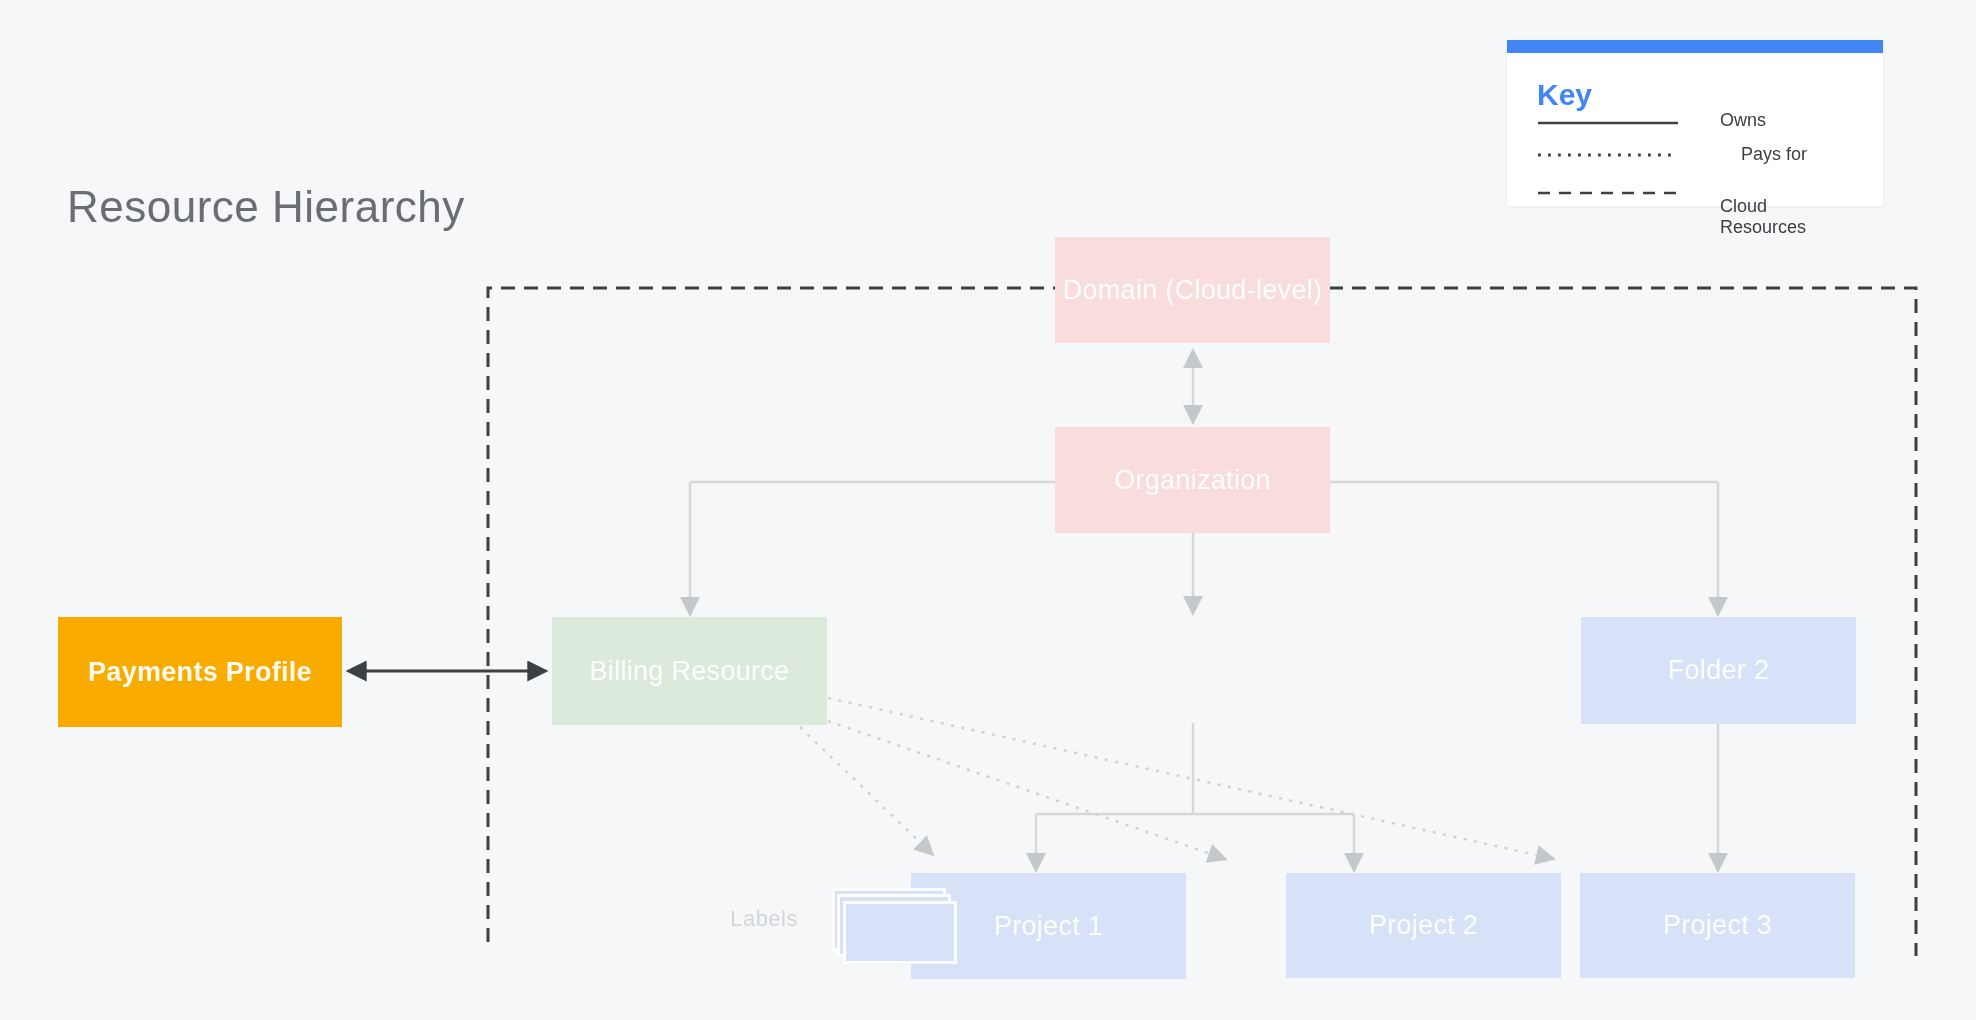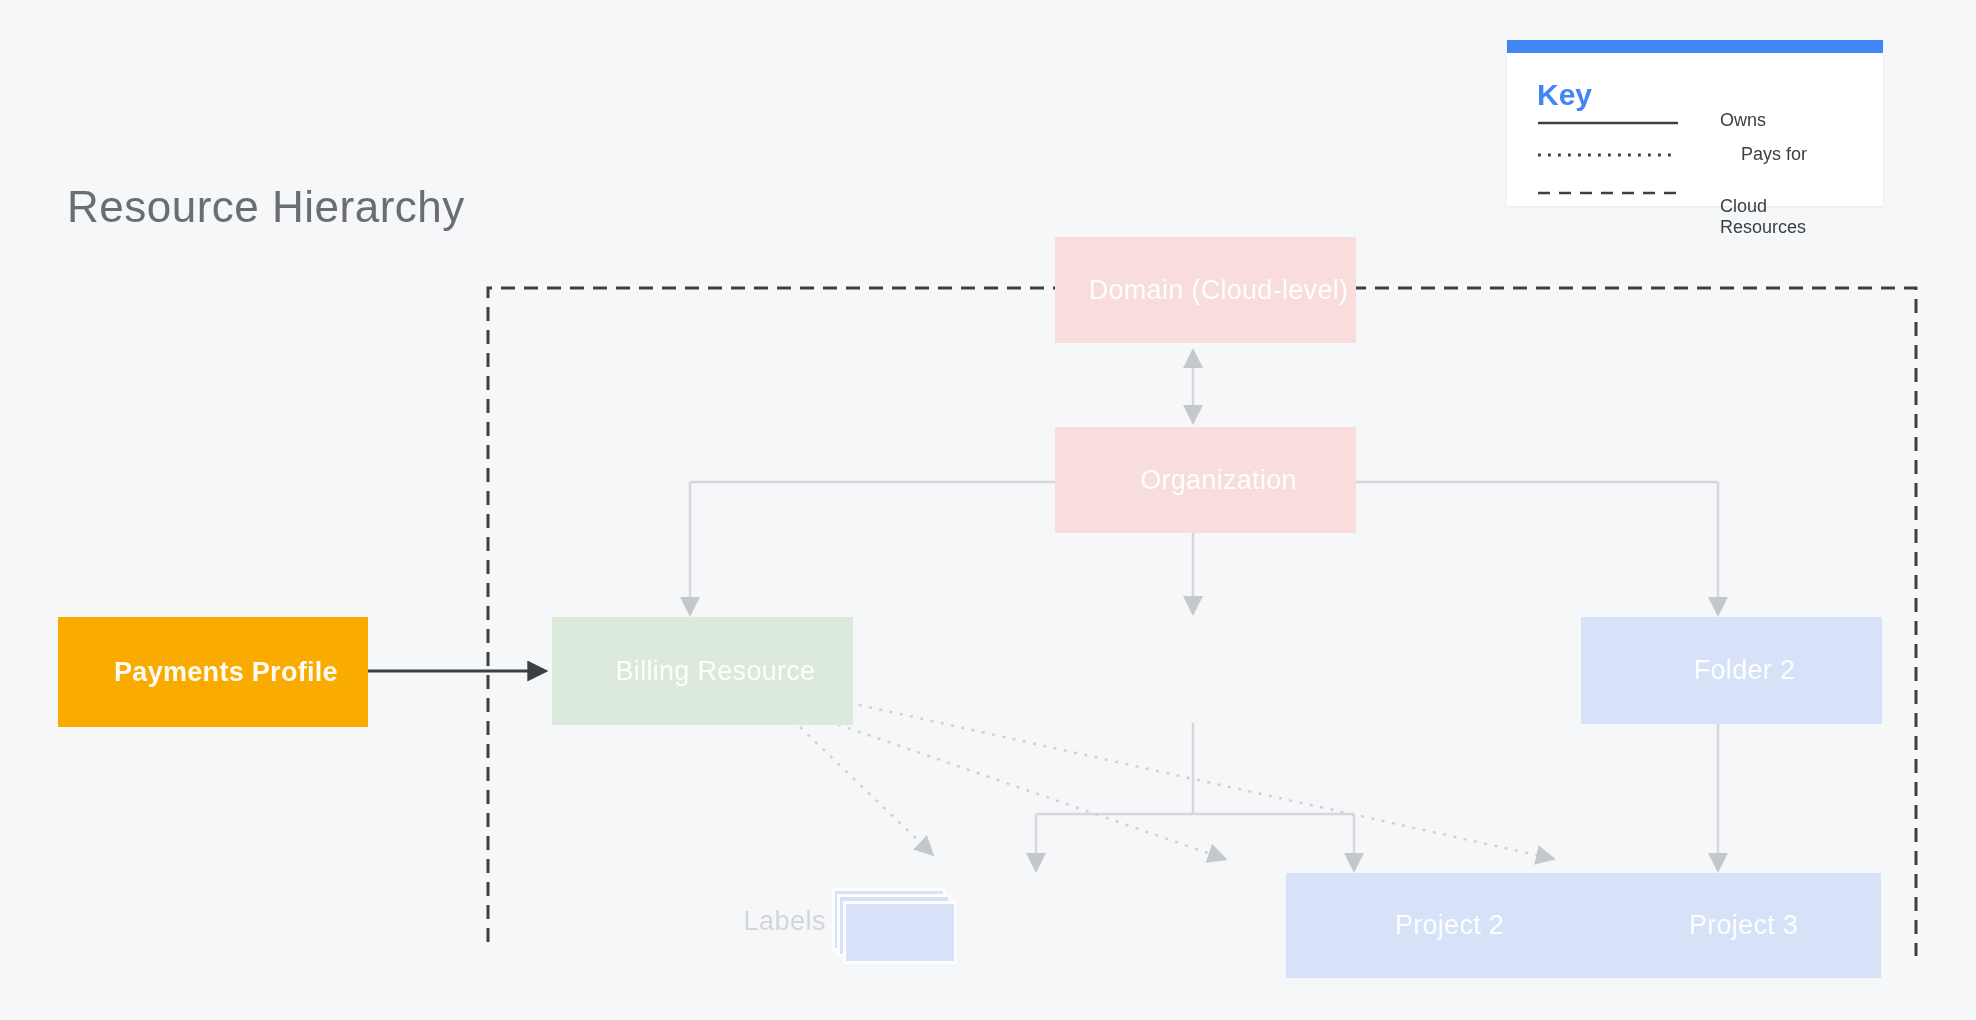--- a/index.html
+++ b/index.html
@@ -10,21 +10,21 @@
   }
   html,body{margin:0;padding:0;}
   body{font-family:"Liberation Sans", sans-serif;}
   #canvas{
     position:relative; width:1976px; height:1020px;
     background:var(--background); overflow:hidden;
   }
   #connectors{position:absolute; left:0; top:0; z-index:0;}
   .node{
     position:absolute; z-index:2; display:flex; align-items:center; justify-content:center;
-    color:var(--node-text); font-size:27px; letter-spacing:0.3px; text-align:center;padding-left:26px;
+    color:var(--node-text); font-size:27px; letter-spacing:0.3px; text-align:center;
   }
   .node.pink{background:var(--pink);}
   .node.green{background:var(--green);}
   .node.blue{background:var(--blue);}
   .node.amber{background:var(--amber); font-weight:bold;}
   #page-title{
     position:absolute; left:67px; top:182px; z-index:1;
     font-size:44px; color:var(--title-gray); letter-spacing:0.5px;
   }
   
@@ -37,22 +37,22 @@
     position:absolute; left:30px; top:38px; font-size:30px; font-weight:bold; color:var(--accent-blue);
   }
   #legend svg.sample{position:absolute; left:30px; width:142px; height:8px; overflow:visible;}
   #legend .lbl{
     position:absolute; left:213px; width:140px; font-size:18px; font-weight:normal;
     color:var(--dark); line-height:21px;
   }
   
   .card{position:absolute; background:var(--blue); border:3px solid #fbfdff; box-sizing:border-box;}
   #labels-caption{
-    position:absolute; left:696px; top:906px; width:130px; z-index:1; text-align:right;
-    font-size:27px; color:var(--faint-label); letter-spacing:0.5px;
+    position:absolute; left:668px; top:906px; width:130px; z-index:1; text-align:right;
+    font-size:22px; color:var(--faint-label); letter-spacing:0.5px;
   }
 </style>
 </head>
 <body>
 
 <div id="canvas">
 
   <svg id="connectors" width="1976" height="1020" viewBox="0 0 1976 1020">
     <defs>
       <marker id="ag" viewBox="0 0 10 10" refX="7" refY="5" markerWidth="8" markerHeight="8" orient="auto-start-reverse">
@@ -97,20 +97,23 @@
   </div>
   <div class="node pink" style="left:1055px; top:237px; width:275px; height:106px;">
     <span>Domain (Cloud-level)</span>
   </div>
   <div class="node pink" style="left:1055px; top:427px; width:275px; height:106px;">
     <span>Organization</span>
   </div>
   <div class="node blue" style="left:1581px; top:617px; width:275px; height:107px;">
     <span>Folder 2</span>
   </div>
+  <div class="node blue" style="left:911px; top:873px; width:275px; height:106px;">
+    <span>Project 1</span>
+  </div>
   <div class="node blue" style="left:1286px; top:873px; width:275px; height:105px;">
     <span>Project 2</span>
   </div>
   <div class="node blue" style="left:1580px; top:873px; width:275px; height:105px;">
     <span>Project 3</span>
   </div>
 
   <div style="position:absolute; z-index:3; left:0; top:0;">
     <div class="card" style="left:832px; top:888px; width:114px; height:63px;"></div>
     <div class="card" style="left:837px; top:894px; width:114px; height:63px;"></div>

